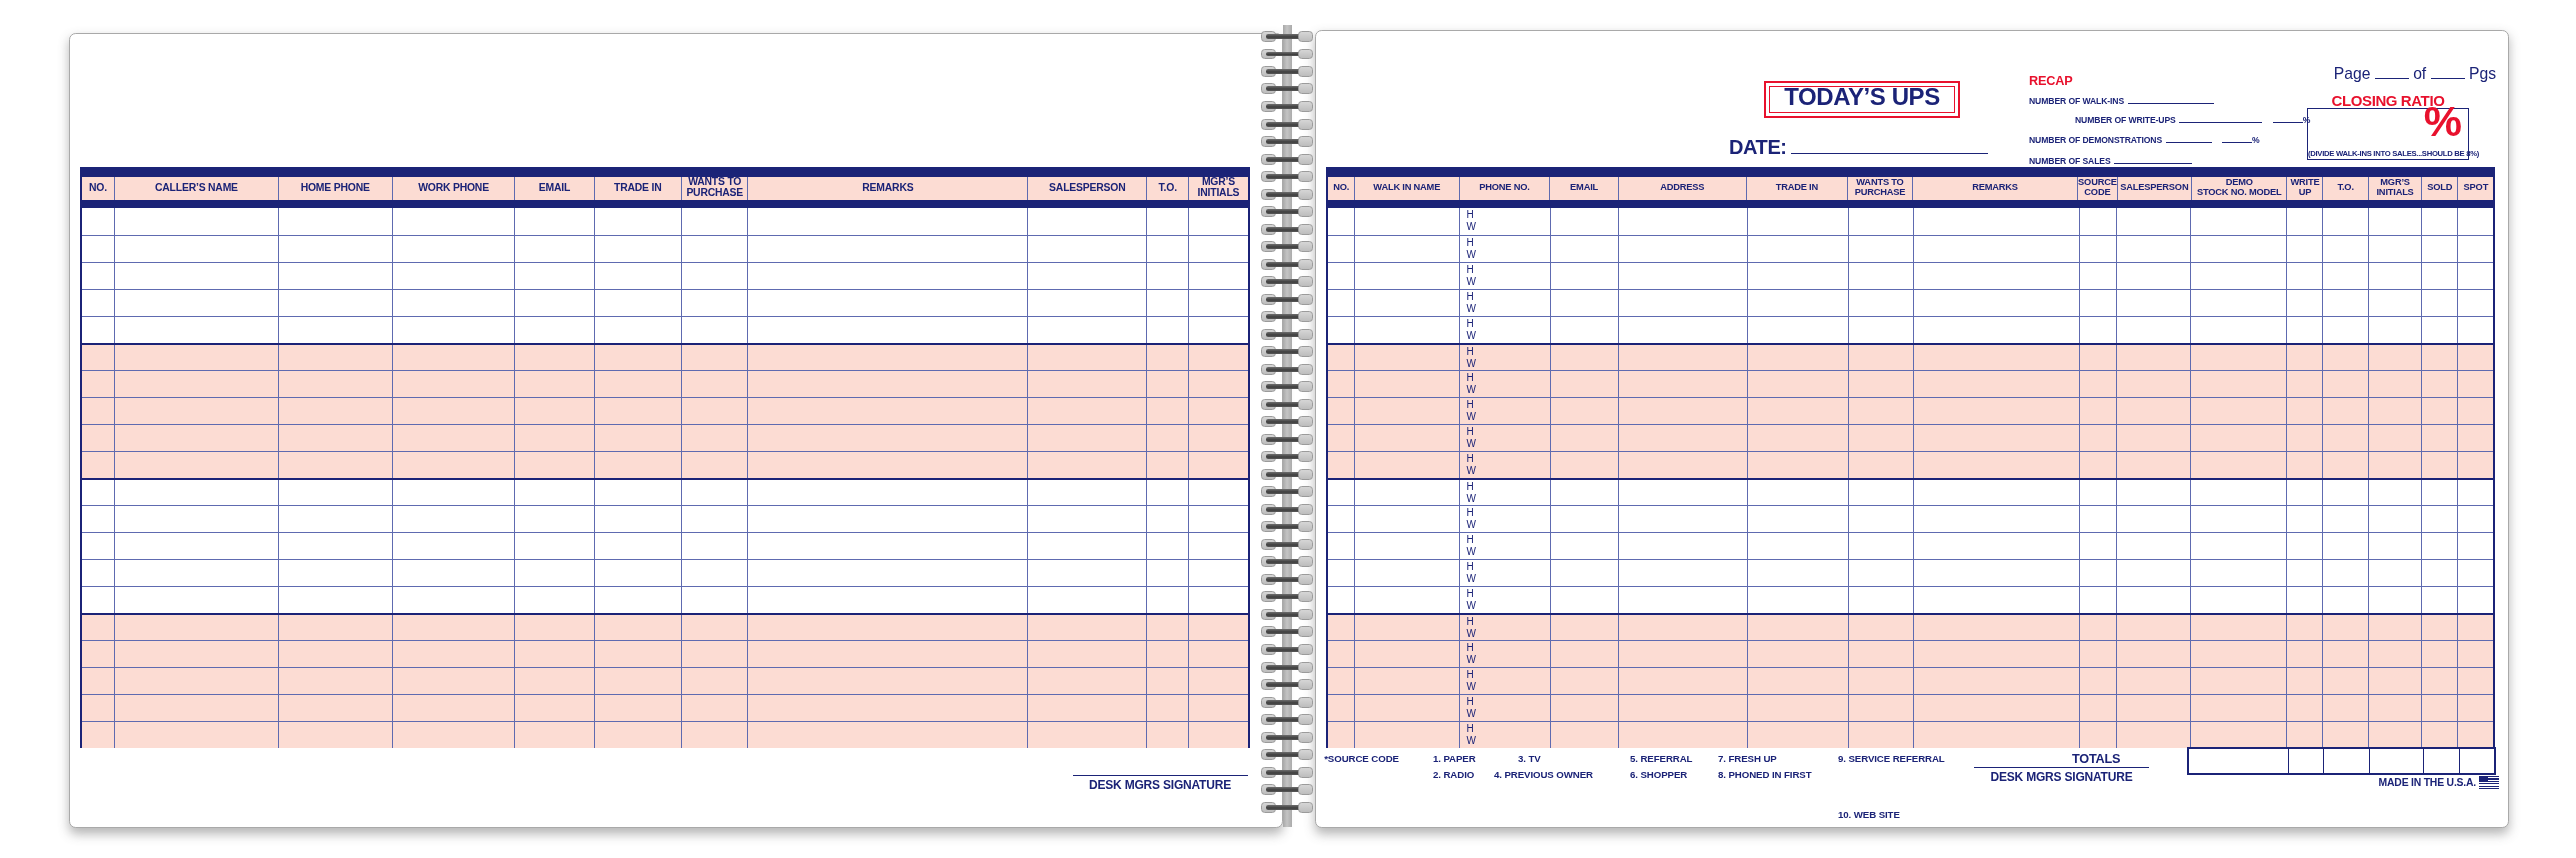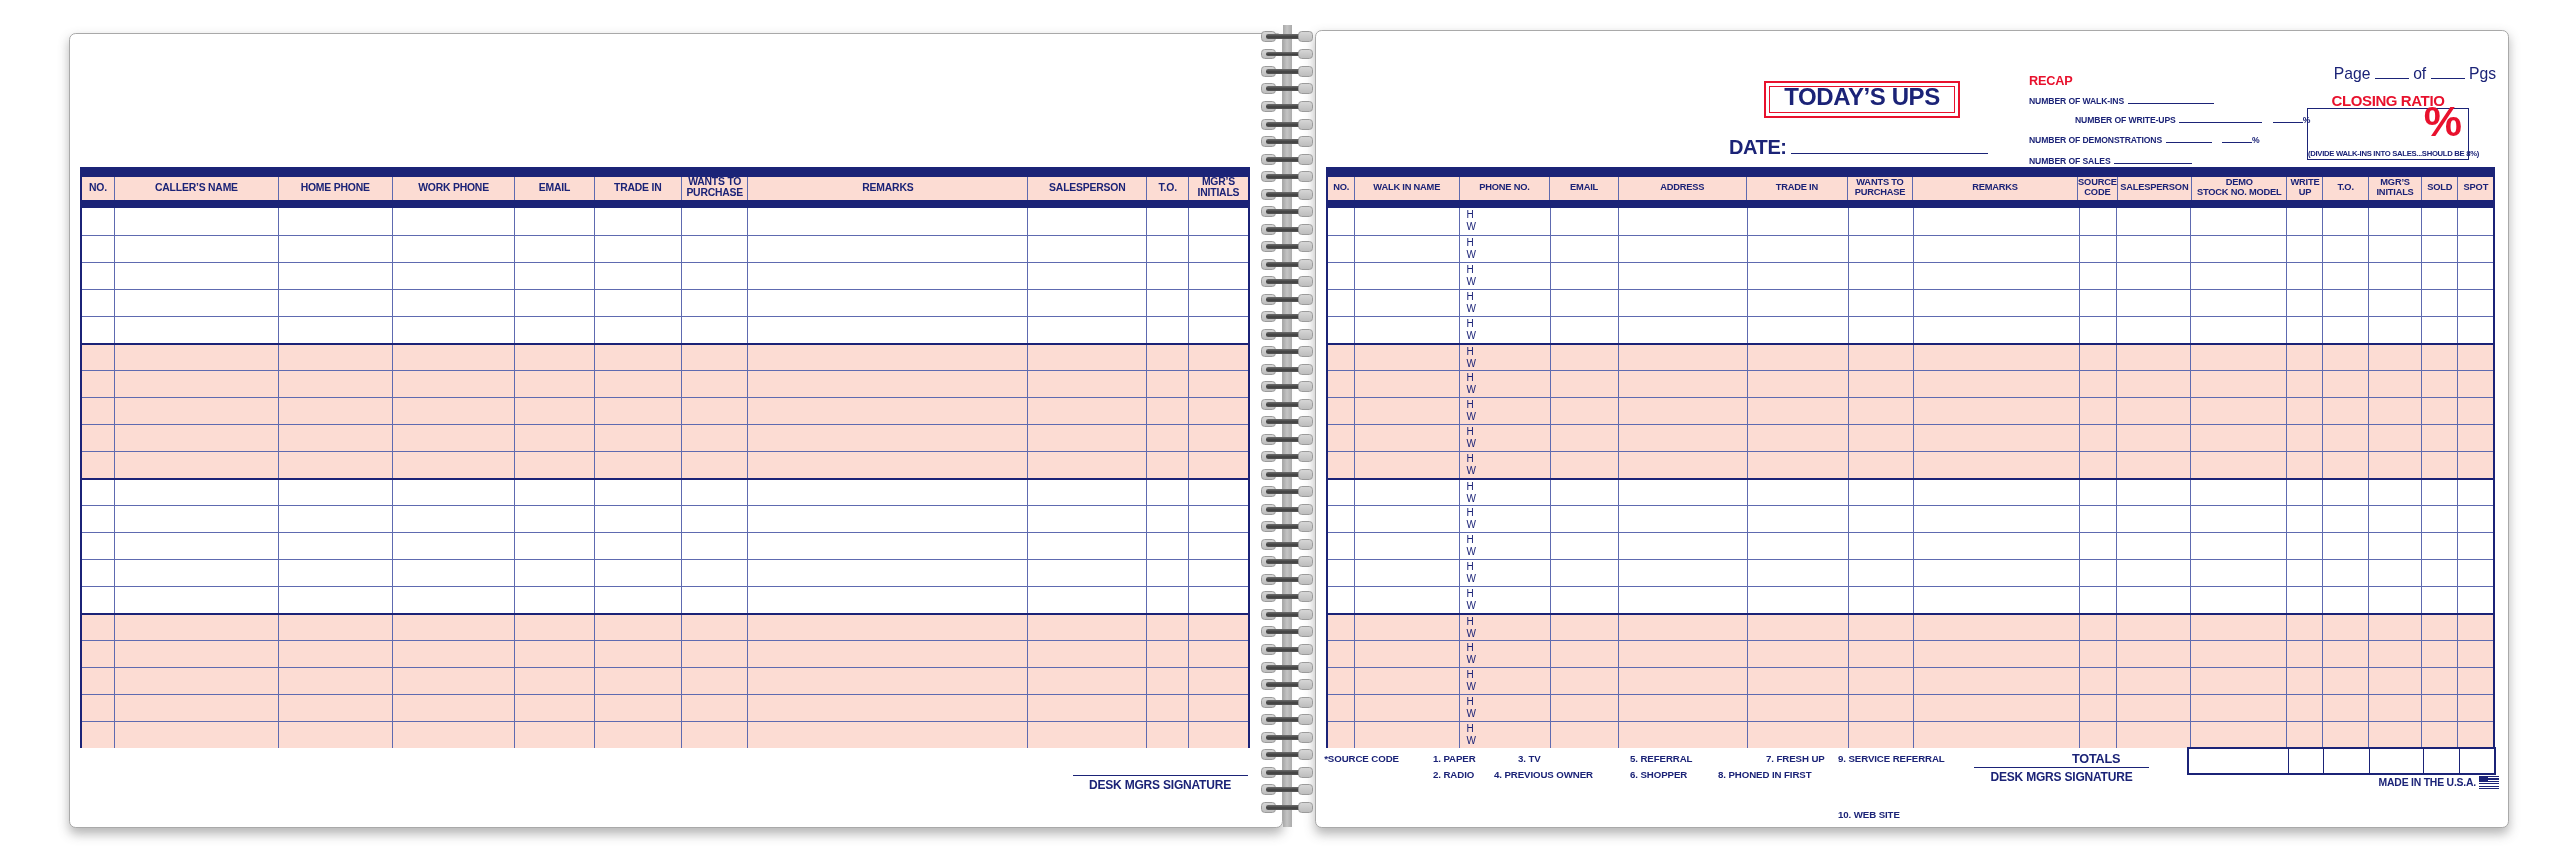--- a/index.html
+++ b/index.html
@@ -900,21 +900,21 @@
       <div class="t-cell"></div>
       <div class="t-cell"></div>
       <div class="t-cell"></div>
     </div>
 
   <div id="legend">
       <div class="legend-item" style="left: 8.2px; top: 722px;">*SOURCE CODE</div>
       <div class="legend-item" style="left: 117px; top: 722px;">1. PAPER</div>
       <div class="legend-item" style="left: 178px; top: 722px; margin-left: 24px;">3. TV</div>
       <div class="legend-item" style="left: 314px; top: 722px;">5. REFERRAL</div>
-      <div class="legend-item" style="left: 402px; top: 722px; margin-left: 48px;">7. FRESH UP</div>
+      <div class="legend-item" style="left: 402px; top: 722px;">7. FRESH UP</div>
       <div class="legend-item" style="left: 522px; top: 722px;">9. SERVICE REFERRAL</div>
       <div class="legend-item" style="left: 117px; top: 738px;">2. RADIO</div>
       <div class="legend-item" style="left: 178px; top: 738px;">4. PREVIOUS OWNER</div>
       <div class="legend-item" style="left: 314px; top: 738px;">6. SHOPPER</div>
       <div class="legend-item" style="left: 402px; top: 738px;">8. PHONED IN FIRST</div>
       <div class="legend-item" style="left: 522px; top: 738px; margin-top: 40px;">10. WEB SITE</div>
     </div>
 
   <div class="sig-block" id="right-sig">
     <span class="sig-line"></span>

